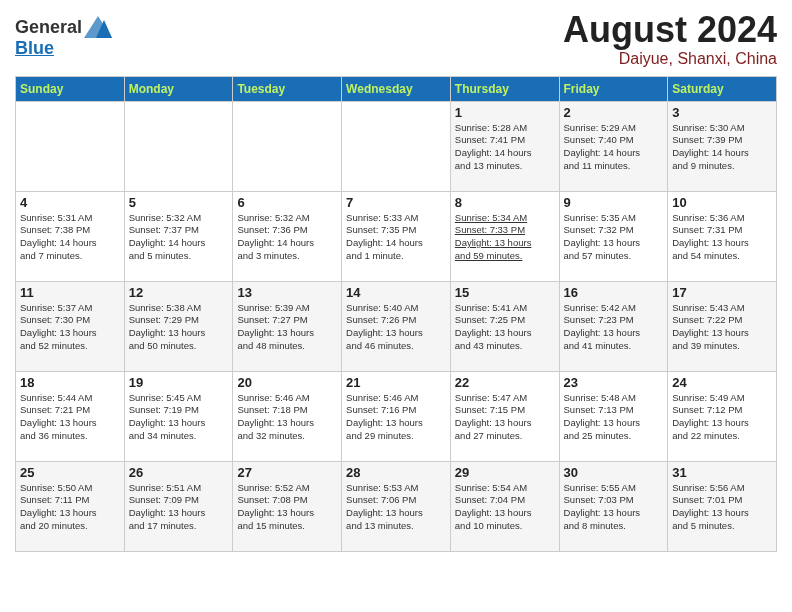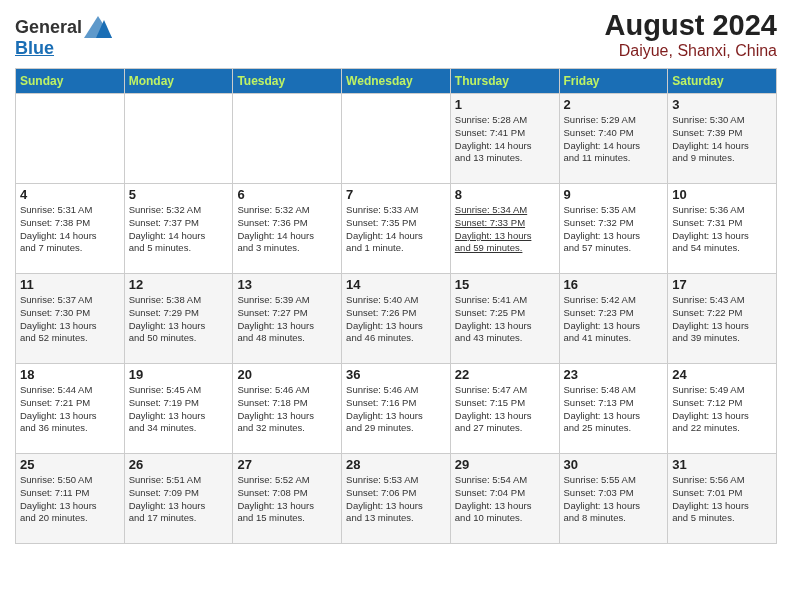--- a/index.html
+++ b/index.html
@@ -34,21 +34,21 @@
     }
     .logo-icon {
       width: 28px;
       height: 22px;
       margin-left: 2px;
     }
     .title-area {
       text-align: right;
     }
     .month-year {
-      font-size: 29px;
+      font-size: 36px;
       font-weight: bold;
       color: #222;
       line-height: 1.1;
       margin-left: 24px;
     }
     .location {
       font-size: 16px;
       color: #7f1d1d;
     }
     table {
@@ -273,21 +273,21 @@
 and 34 minutes.</div>
         </td>
         <td>
           <span class="day-number">20</span>
           <div class="day-info" style="white-space: pre-line;">Sunrise: 5:46 AM
 Sunset: 7:18 PM
 Daylight: 13 hours
 and 32 minutes.</div>
         </td>
         <td>
-          <span class="day-number">36</span>
+          <span class="day-number">21</span>
           <div class="day-info" style="white-space: pre-line;">Sunrise: 5:46 AM
 Sunset: 7:16 PM
 Daylight: 13 hours
 and 29 minutes.</div>
         </td>
         <td>
           <span class="day-number">22</span>
           <div class="day-info" style="white-space: pre-line;">Sunrise: 5:47 AM
 Sunset: 7:15 PM
 Daylight: 13 hours

